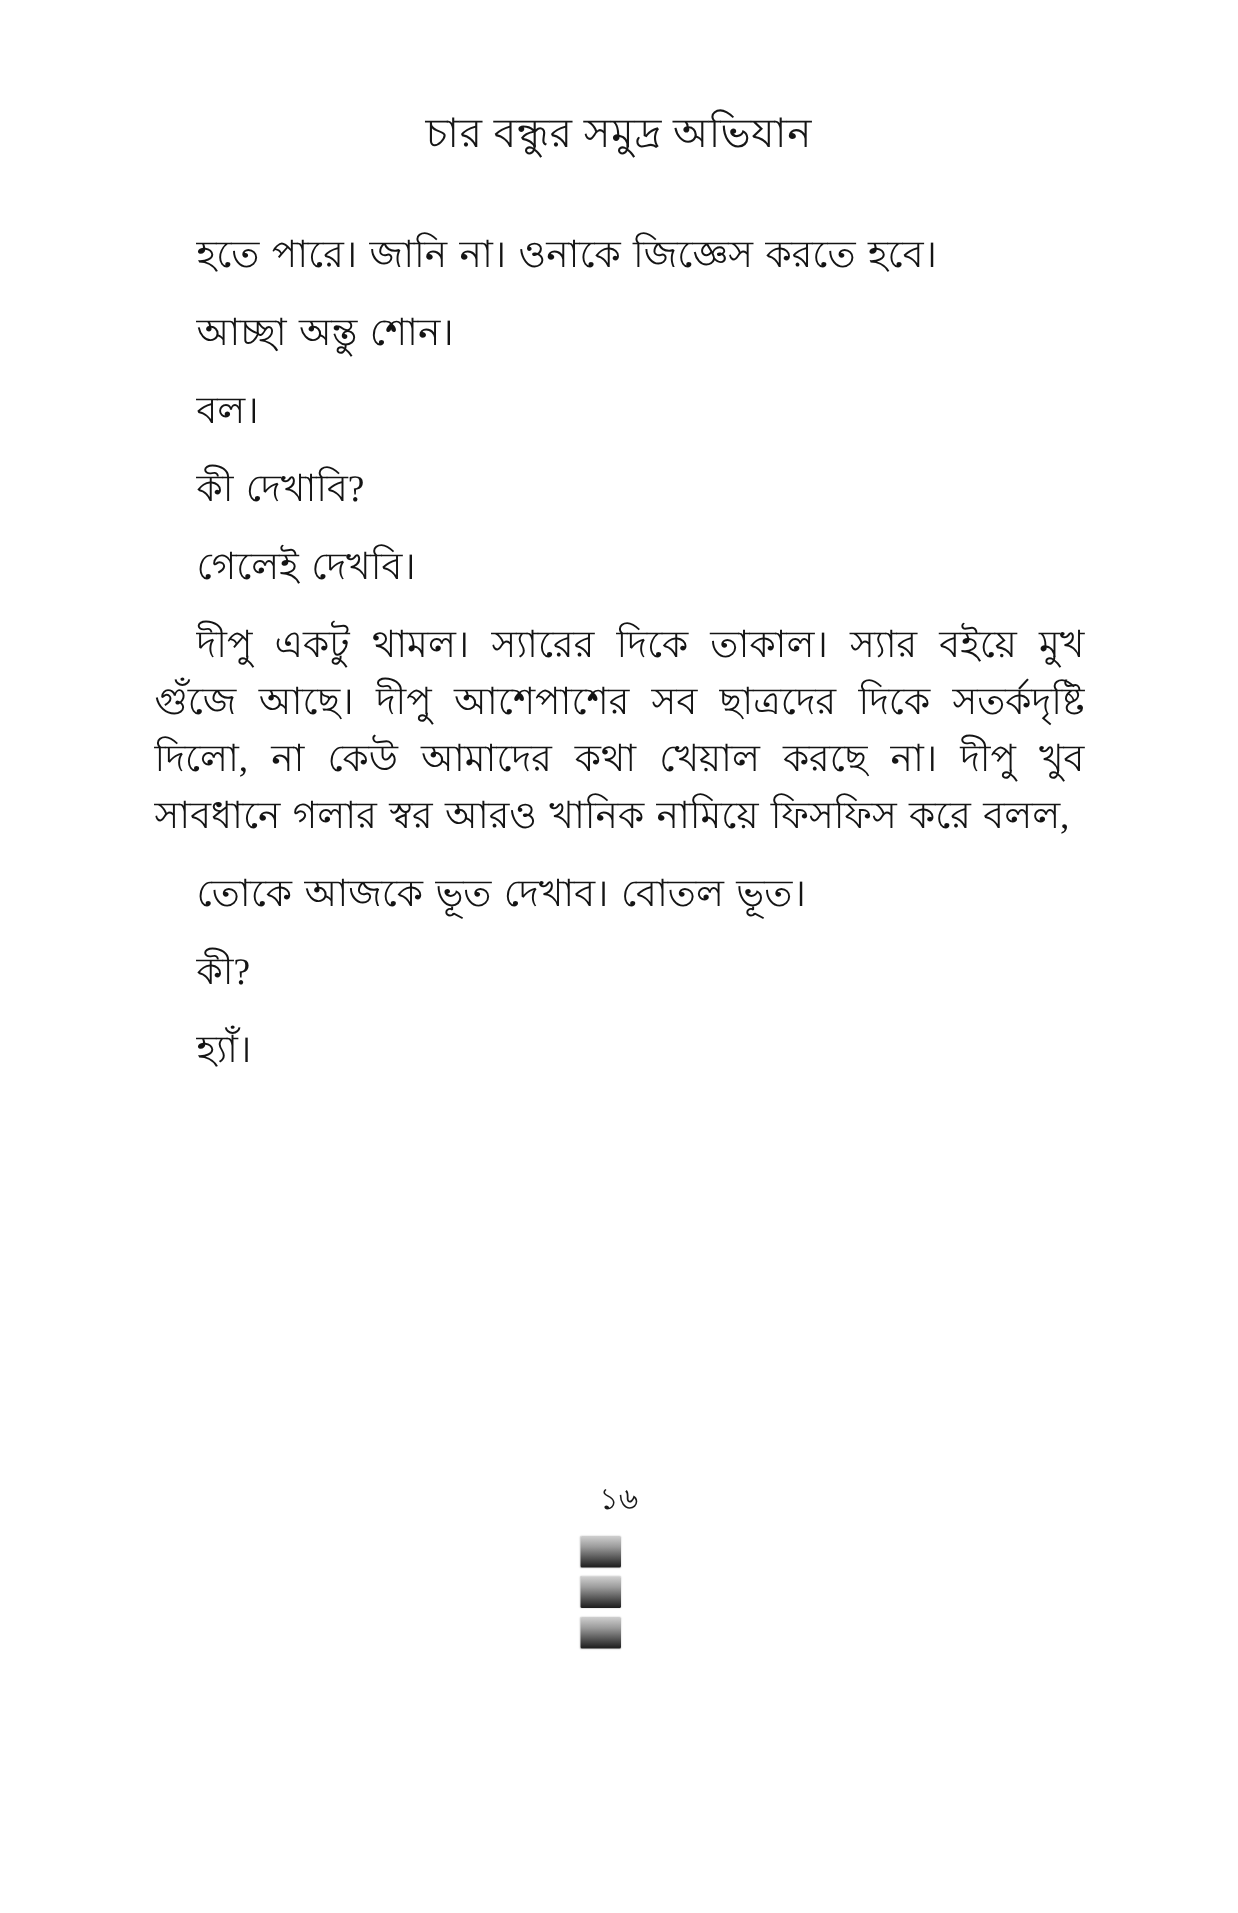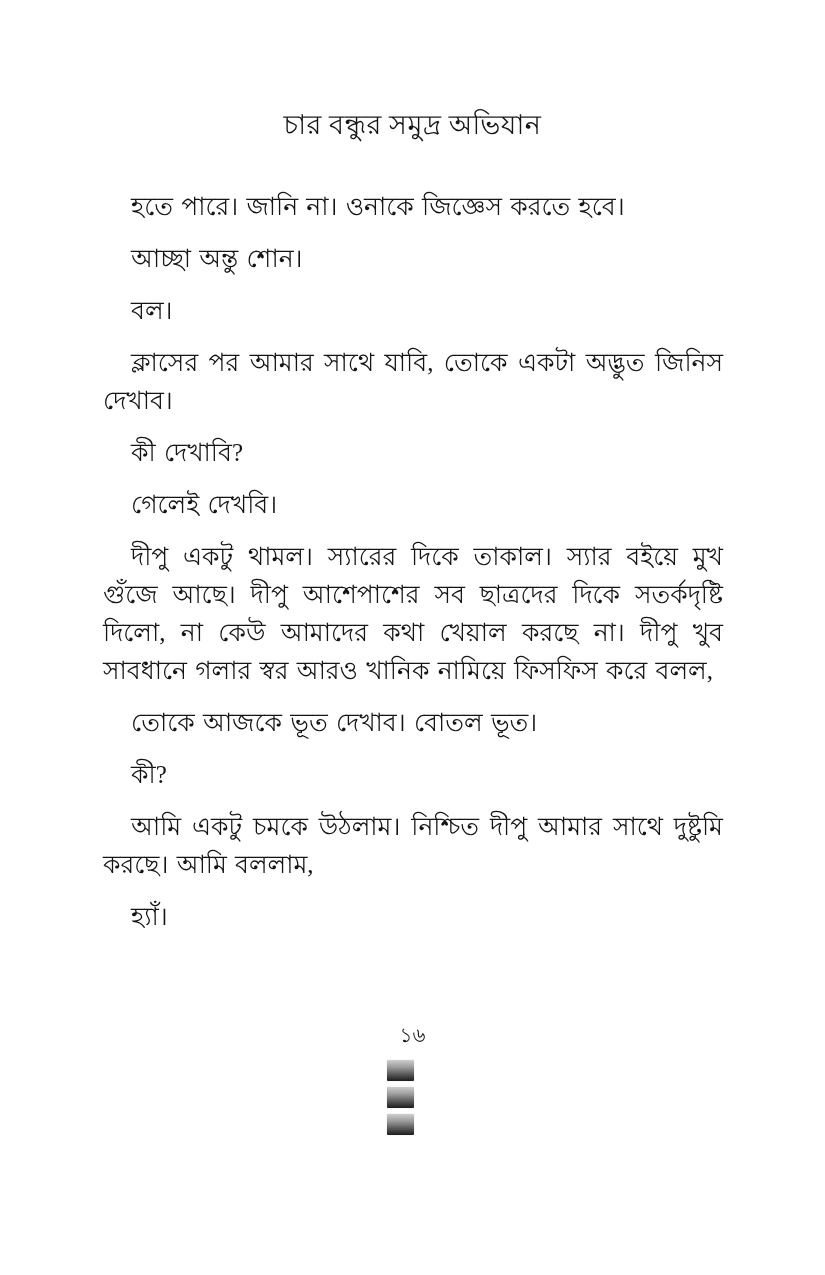--- a/index.html
+++ b/index.html
@@ -13,21 +13,20 @@
     color: #121212;
     font-family: "Liberation Serif", "DejaVu Serif", serif;
     overflow: hidden;
     position: relative;
   }
   .page {
     position: relative;
     width: 825px;
     height: 1085px;
     box-sizing: border-box;
-    margin-top: 36px;
   }
   .book-title {
     margin: 0;
     padding-top: 68px;
     text-align: center;
     font-size: 27px;
     font-weight: normal;
     letter-spacing: 0.5px;
     color: #161616;
   }
@@ -84,27 +83,25 @@
 <body>
 
 <div class="page">
 
   <h1 class="book-title">চার বন্ধুর সমুদ্র অভিযান</h1>
 
   <div class="text-block">
     <p class="para">হতে পারে। জানি না। ওনাকে জিজ্ঞেস করতে হবে।</p>
     <p class="para">আচ্ছা অন্তু শোন।</p>
     <p class="para">বল।</p>
-    <p class="para">ক্লাসের পর আমার সাথে যাবি, তোকে একটা অদ্ভুত জিনিস দেখাব।</p>
     <p class="para">কী দেখাবি?</p>
     <p class="para">গেলেই দেখবি।</p>
     <p class="para">দীপু একটু থামল। স্যারের দিকে তাকাল। স্যার বইয়ে মুখ গুঁজে আছে। দীপু আশেপাশের সব ছাত্রদের দিকে সতর্কদৃষ্টি দিলো, না কেউ আমাদের কথা খেয়াল করছে না। দীপু খুব সাবধানে গলার স্বর আরও খানিক নামিয়ে ফিসফিস করে বলল,</p>
     <p class="para">তোকে আজকে ভূত দেখাব। বোতল ভূত।</p>
     <p class="para">কী?</p>
-    <p class="para">আমি একটু চমকে উঠলাম। নিশ্চিত দীপু আমার সাথে দুষ্টুমি করছে। আমি বললাম,</p>
     <p class="para">হ্যাঁ।</p>
   </div>
 
   <div class="page-number">১৬</div>
 
   <div class="footer">
     <div class="scan-marks">
       <div class="scan-mark"></div>
       <div class="scan-mark"></div>
       <div class="scan-mark"></div>

